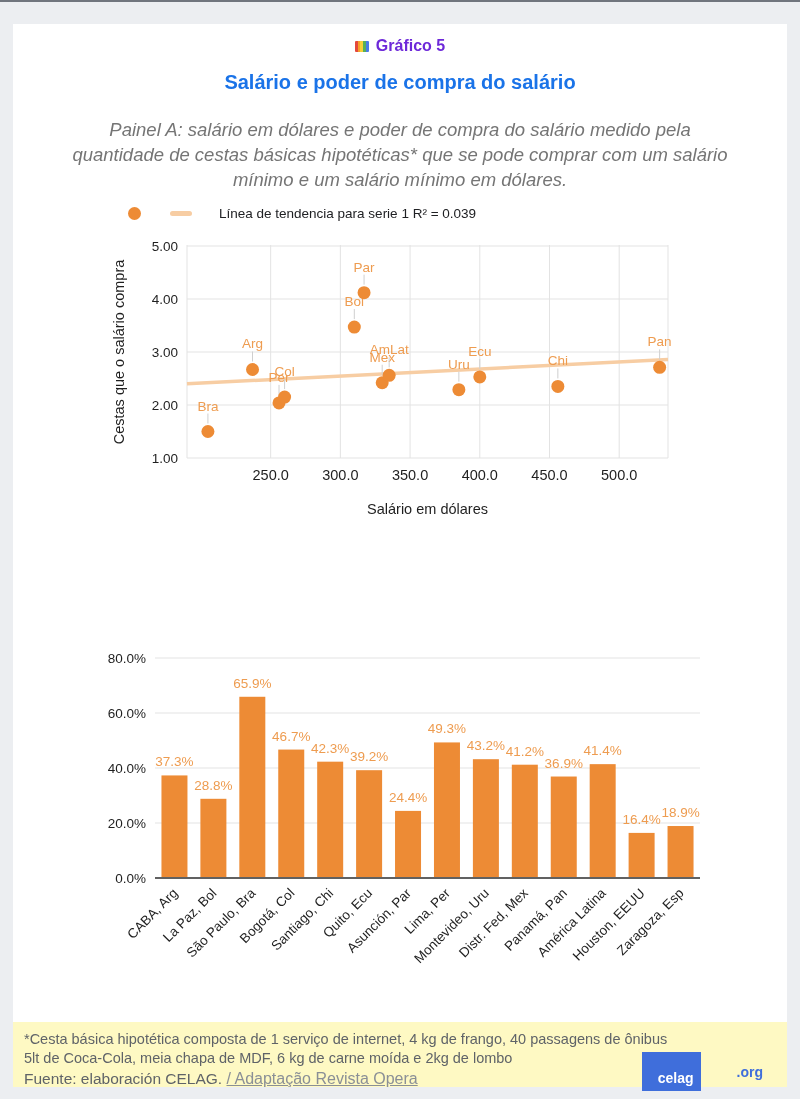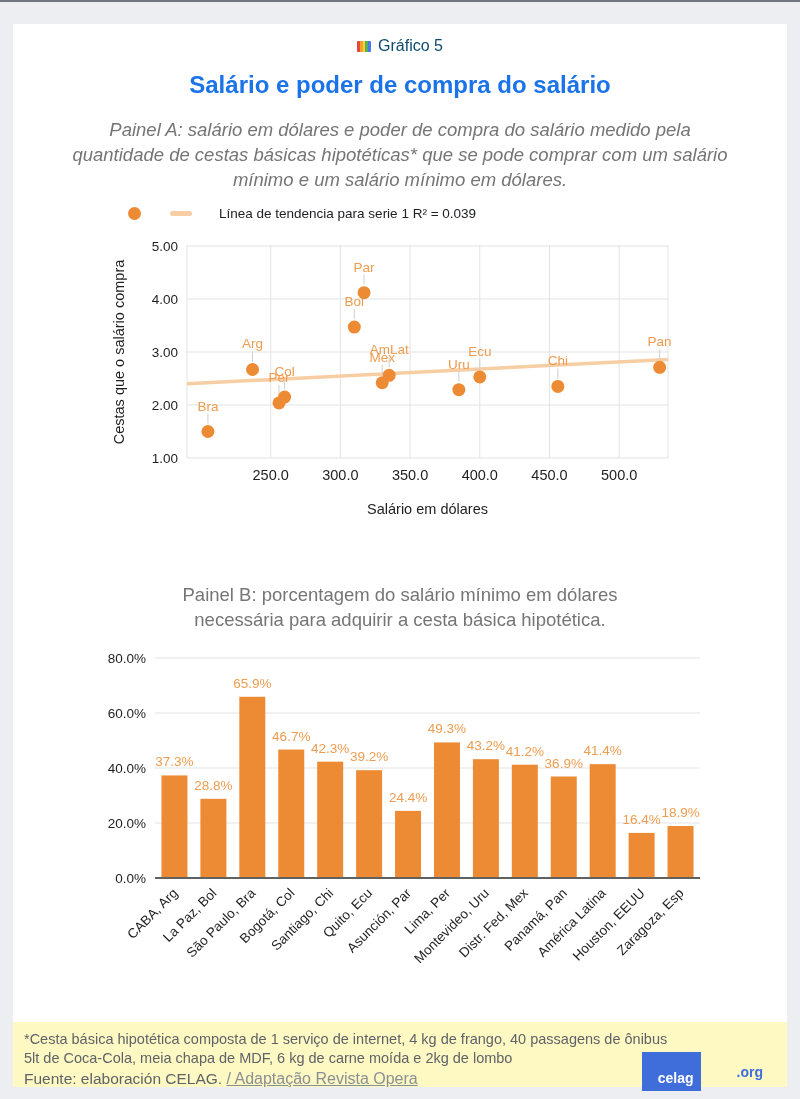--- a/index.html
+++ b/index.html
@@ -1,23 +1,23 @@
 <!DOCTYPE html>
 <html><head>
 <meta charset="utf-8">
 <style>
   html,body{margin:0;padding:0;background:#ECEEF1;font-family:"Liberation Sans",sans-serif;}
   .page{position:relative;width:800px;height:1099px;background:#ECEEF1;overflow:hidden;margin:0 auto;}
   .topline{position:absolute;left:0;top:0;width:100%;height:2px;background:#70757D;}
   .card{position:absolute;left:13px;right:13px;top:24px;height:998px;background:#FFFFFF;}
   .hdr{position:absolute;left:0;top:37px;width:100%;display:flex;justify-content:center;align-items:center;gap:7px;}
-  .hdr .hlabel{font-size:16px;font-weight:normal;color:#0c4a6e;}
+  .hdr .hlabel{font-size:16px;font-weight:bold;color:#6d28d9;}
   .hicon{display:inline-flex;width:14px;height:11px;overflow:hidden;border-radius:1px;}
   .hicon span{flex:1;height:100%;}
-  .title{position:absolute;left:0;top:71px;width:100%;text-align:center;font-size:24px;font-weight:bold;color:#1A73E8;}
+  .title{position:absolute;left:0;top:71px;width:100%;text-align:center;font-size:20px;font-weight:bold;color:#1A73E8;}
   .pa-head{position:absolute;left:70px;top:117px;width:660px;text-align:center;font-size:18.5px;line-height:1.36;color:#757575;font-style:italic;}
   .legend{position:absolute;left:128px;top:206px;display:flex;align-items:center;gap:20px;}
   .ldot{width:13px;height:13px;border-radius:50%;}
   .ldash{width:22px;height:5px;border-radius:3px;margin-left:9px;}
   .ltext{font-size:13.5px;color:#202124;margin-left:7px;}
   .scatter{position:absolute;left:100px;top:240px;width:600px;height:290px;text-align:right;}
   .pb-head{position:absolute;left:140px;top:582px;width:520px;text-align:center;font-size:18.5px;line-height:1.36;color:#757575;}
   .bars{position:absolute;left:90px;top:645px;width:680px;height:350px;}
   .footer{position:absolute;left:13px;right:13px;top:1022px;height:65px;background:#fef9c3;color:#5F6368;}
   .fline{margin-left:11px;font-size:14.5px;line-height:1.28;}
@@ -116,21 +116,20 @@
         <line x1="457.85797101449276" y1="128.45" x2="457.85797101449276" y2="138.45" stroke="#CFCFCF" stroke-width="1"></line>
         <text x="457.85797101449276" y="125.44999999999999" text-anchor="middle" font-size="13.5" fill="#EE9C50">Chi</text>
         <circle cx="457.85797101449276" cy="146.45" r="6.5" fill="#ED8B35"></circle>
         <line x1="559.6347826086957" y1="109.37" x2="559.6347826086957" y2="119.37" stroke="#CFCFCF" stroke-width="1"></line>
         <text x="559.6347826086957" y="106.37" text-anchor="middle" font-size="13.5" fill="#EE9C50">Pan</text>
         <circle cx="559.6347826086957" cy="127.37" r="6.5" fill="#ED8B35"></circle>
         <text x="327.5" y="274" text-anchor="middle" font-size="14.5" fill="#1F1F1F">Salário em dólares</text>
         <text x="24" y="112" text-anchor="middle" font-size="14.5" fill="#1F1F1F" transform="rotate(-90 24 112)">Cestas que o salário compra</text>
       </svg></div>
 
-  <div class="pb-head">Painel B: porcentagem do salário mínimo em dólares necessária para adquirir a cesta básica hipotética.</div>
 
   <div class="bars" id="bars"><svg width="680" height="350" viewBox="0 0 680 350">
         <text x="56" y="238" text-anchor="end" font-size="13.5" fill="#1F1F1F">0.0%</text>
         <line x1="65" y1="178" x2="610" y2="178" stroke="#E3E3E3" stroke-width="1"></line>
         <text x="56" y="183" text-anchor="end" font-size="13.5" fill="#1F1F1F">20.0%</text>
         <line x1="65" y1="123" x2="610" y2="123" stroke="#E3E3E3" stroke-width="1"></line>
         <text x="56" y="128" text-anchor="end" font-size="13.5" fill="#1F1F1F">40.0%</text>
         <line x1="65" y1="68" x2="610" y2="68" stroke="#E3E3E3" stroke-width="1"></line>
         <text x="56" y="73" text-anchor="end" font-size="13.5" fill="#1F1F1F">60.0%</text>
         <line x1="65" y1="13" x2="610" y2="13" stroke="#E3E3E3" stroke-width="1"></line>

